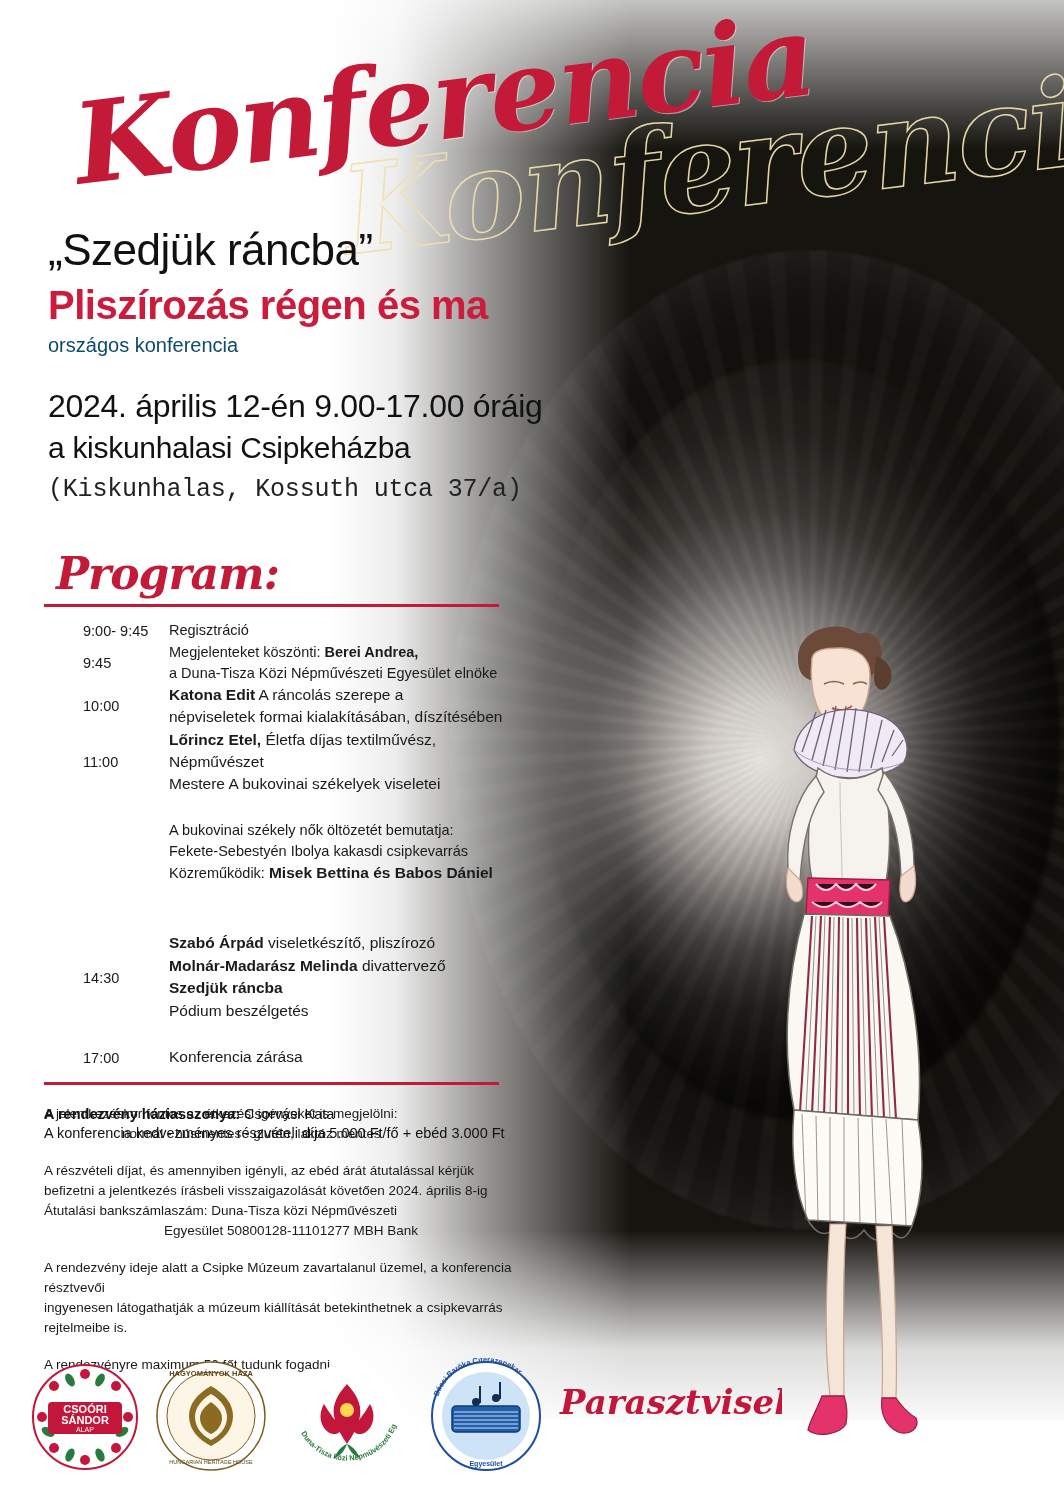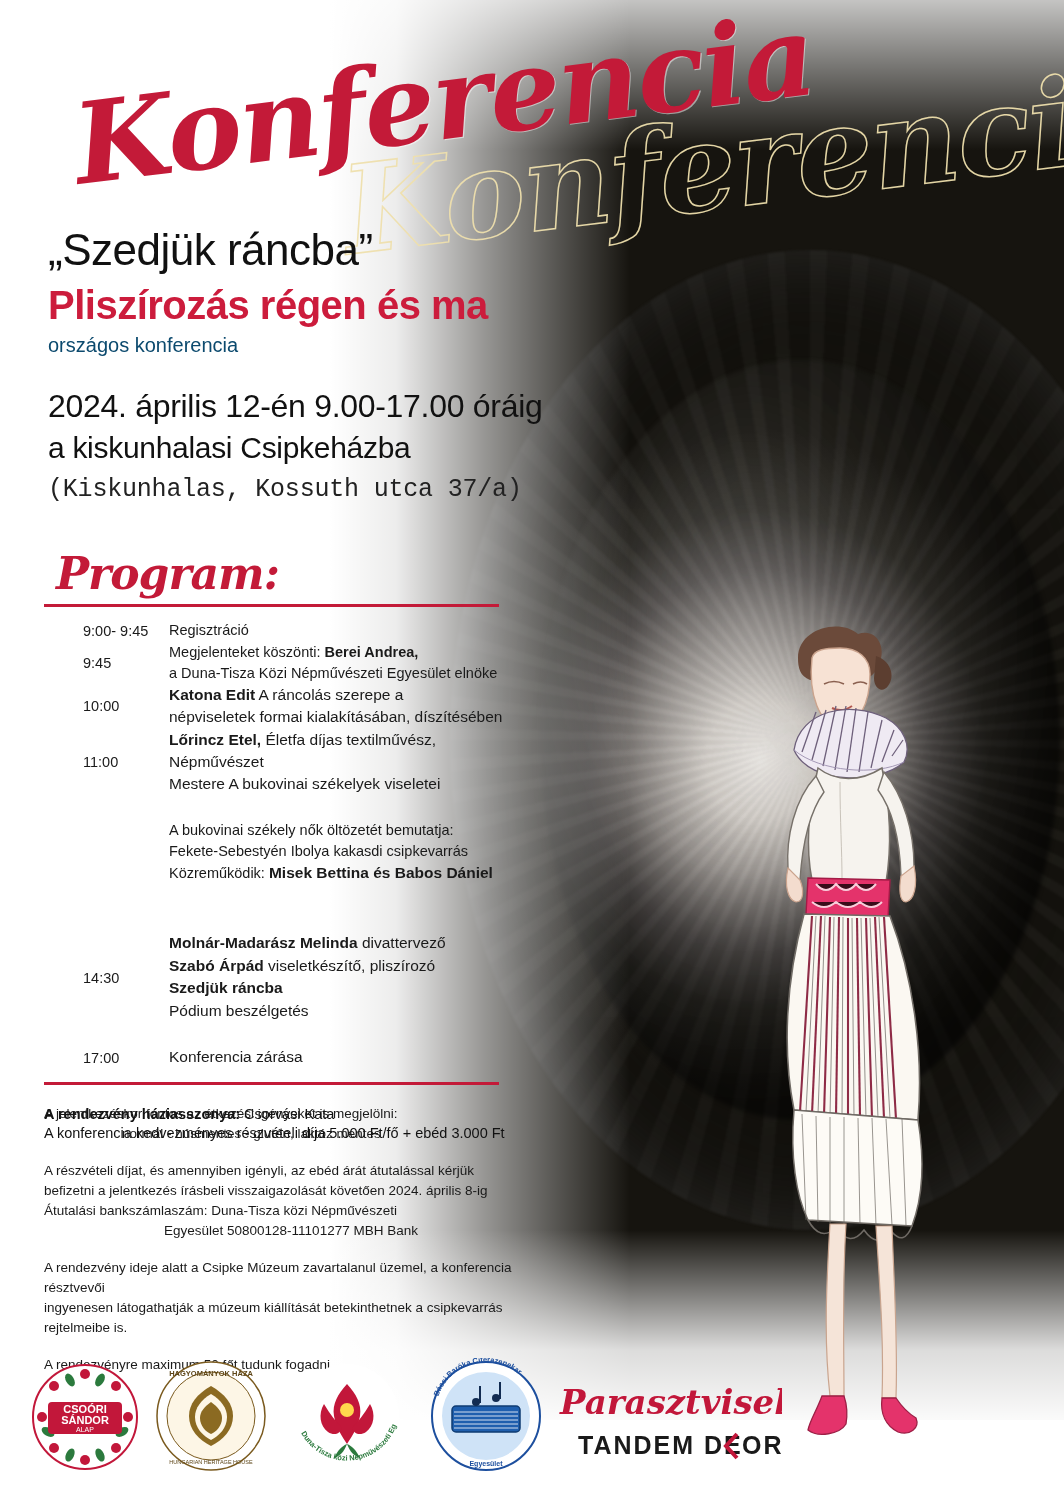--- a/index.html
+++ b/index.html
@@ -229,22 +229,22 @@
     </div>
 
     <div class="gap-l"></div>
 
 
     <div class="gap-l"></div>
 
     <div class="prow">
       <div class="ptime">14:30</div>
       <div class="pbody pbig">
+        <div><b>Szabó Árpád</b><span> viseletkészítő, pliszírozó</span></div>
         <div><b>Molnár-Madarász Melinda</b><span> divattervező</span></div>
-        <div><b>Szabó Árpád</b><span> viseletkészítő, pliszírozó</span></div>
         <div><b>Szedjük ráncba</b></div>
         <div>Pódium beszélgetés</div>
       </div>
     </div>
 
     <div class="gap-l"></div>
 
     <div class="prow">
       <div class="ptime">17:00</div>
       <div class="pbody pbig">
@@ -451,22 +451,15 @@
         <text x="56" y="108" font-family="Liberation Sans, sans-serif" font-size="7" font-weight="bold" fill="#1d4f9e" text-anchor="middle">Egyesület</text>
       </svg>
     </div>
 
     <div class="logo" style="left:552px; top:28px;">
       <svg width="230" height="46" viewBox="0 0 230 46" xmlns="http://www.w3.org/2000/svg">
         <text x="8" y="34" font-family="DejaVu Serif, serif" font-style="italic" font-weight="bold" font-size="34" fill="#c2173a">Parasztviseletek</text>
       </svg>
     </div>
 
-    <div class="logo" style="left:574px; top:74px;">
-      <svg width="210" height="40" viewBox="0 0 210 40" xmlns="http://www.w3.org/2000/svg">
-        <text x="4" y="28" font-family="Liberation Sans, sans-serif" font-weight="bold" font-size="25" letter-spacing="2" fill="#1a1a1a">TANDEM DE</text>
-        <path d="M163 8 L152 20 L163 32" fill="none" stroke="#c2173a" stroke-width="4"></path>
-        <text x="168" y="28" font-family="Liberation Sans, sans-serif" font-weight="bold" font-size="25" letter-spacing="2" fill="#1a1a1a">OR</text>
-      </svg>
-    </div>
 
   </div>
 </div>
 
 </body></html>

